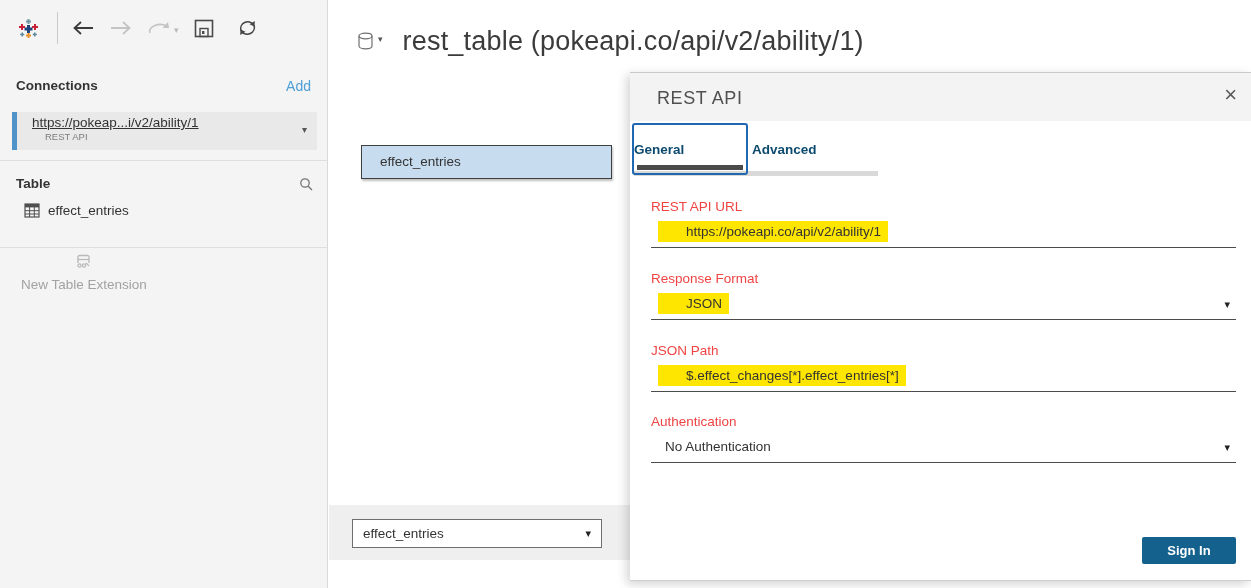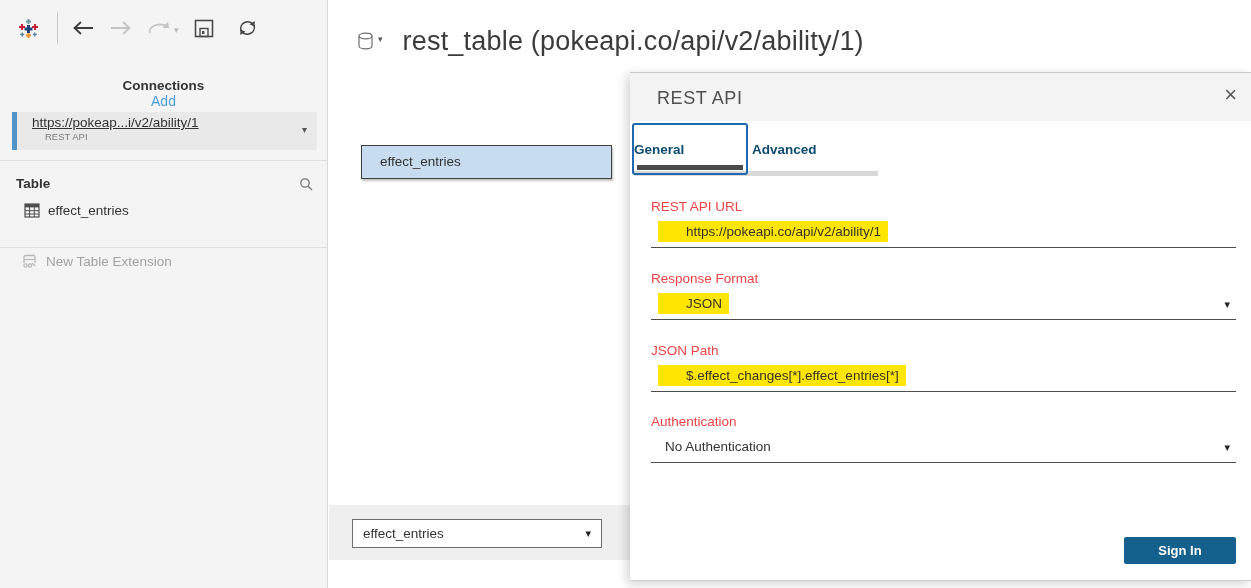--- a/index.html
+++ b/index.html
@@ -10,40 +10,40 @@
   .sidebar { position:absolute; left:0; top:0; width:328px; height:588px;
     background:#f4f4f4; border-right:1px solid #d9d9d9; }
   .toolbar { position:absolute; top:0; left:0; right:0; height:56px;
     display:flex; align-items:center; padding-left:13px; }
   .tb-btn { display:flex; align-items:center; justify-content:center;
     width:30px; height:30px; margin-right:8px; }
   .tb-divider { width:1px; height:32px; background:#c9c9c9; margin:0 10px 0 6px; }
   .tb-caret { font-size:9px; color:#b9b9b9; margin:4px 10px 0 -8px; }
 
   .conn-header { position:absolute; top:78px; left:16px; right:16px;
-    display:flex; justify-content:space-between; align-items:center;flex-direction:column; }
+    display:flex; justify-content:space-between; align-items:flex-start; }
   .conn-title { font-size:13.5px; font-weight:bold; color:#333; }
   .add-link { font-size:14px; color:#4c9fd7; cursor:pointer; }
 
   .conn-item { position:absolute; top:112px; left:12px; right:10px; height:38px;
     background:#e9e9e9; border-left:5px solid #4f93c8; padding:3px 0 0 15px; }
   .conn-url { font-size:13.5px; color:#333; white-space:nowrap;text-decoration:underline; }
   .conn-sub { font-size:9.5px; color:#7d7d7d; margin-left:13px; margin-top:1px; }
   .conn-caret { position:absolute; right:10px; top:12px; font-size:10px; color:#555; }
 
   .sb-divider { position:absolute; left:0; width:328px; height:1px; background:#dedede; }
 
   .table-header { position:absolute; top:176px; left:16px; right:14px;
     display:flex; justify-content:space-between; align-items:center; }
   .table-title { font-size:13.5px; font-weight:bold; color:#333; }
 
   .table-item { position:absolute; top:203px; left:24px; display:flex;
     align-items:center; gap:8px; font-size:13.5px; color:#333; }
   .nte-item { position:absolute; top:253px; left:21px; display:flex;
-    align-items:center; gap:8px; font-size:13.5px; color:#a2a2a2; }
+    align-items:center; gap:8px; font-size:13.5px; color:#a2a2a2;flex-direction:column; }
 
   
   .main-title { position:absolute; left:357px; top:26px; display:flex;
     align-items:center; }
   .db-caret { font-size:9px; color:#555; margin:-6px 0 0 4px; }
   .page-title { font-size:27px; font-weight:400; color:#3b3b3b; margin-left:20px;
     letter-spacing:.2px; }
 
   .canvas-node { position:absolute; left:361px; top:145px; width:251px; height:34px;
     background:#c8dcf0; border:1px solid #3f3f3f; box-shadow:1px 2px 2px rgba(0,0,0,.25);
@@ -78,21 +78,21 @@
   .field { position:absolute; left:21px; right:15px; }
   .field-label { font-size:13.5px; color:#ef4444; }
   .field-valuerow { position:relative; margin-top:7px; border-bottom:1px solid #4c4c4c;
     padding:0 0 5px 7px; min-height:24px; }
   .field-value { font-size:13.5px; color:#333; padding:3px 7px; display:inline-block; }
   .field-value.hl { background:#ffe600;padding-left:28px; }
   .dd-caret { position:absolute; right:6px; bottom:8px; font-size:11px; color:#222;
     cursor:pointer; }
   .f0 { top:126px; } .f1 { top:198px; } .f2 { top:270px; } .f3 { top:341px; }
 
-  .signin-btn { position:absolute; right:15px; bottom:16px; width:112px; height:27px;
+  .signin-btn { position:absolute; right:15px; bottom:16px; width:94px; height:27px;
     background:#15618d; color:#fff; font-size:13px; font-weight:bold; border:none;
     border-radius:2px; text-align:center; line-height:27px; cursor:pointer; }
 
   svg { display:block; }
 </style>
 </head>
 <body>
 
 <div class="sidebar">
 

